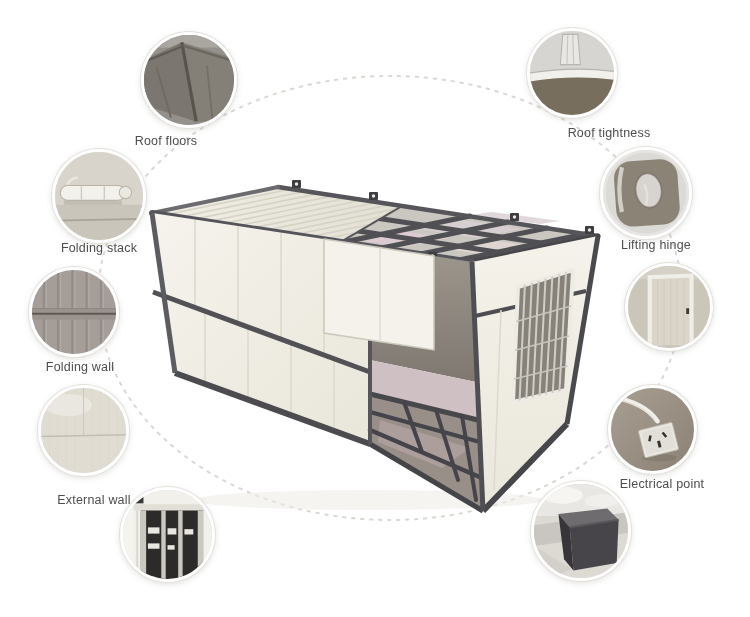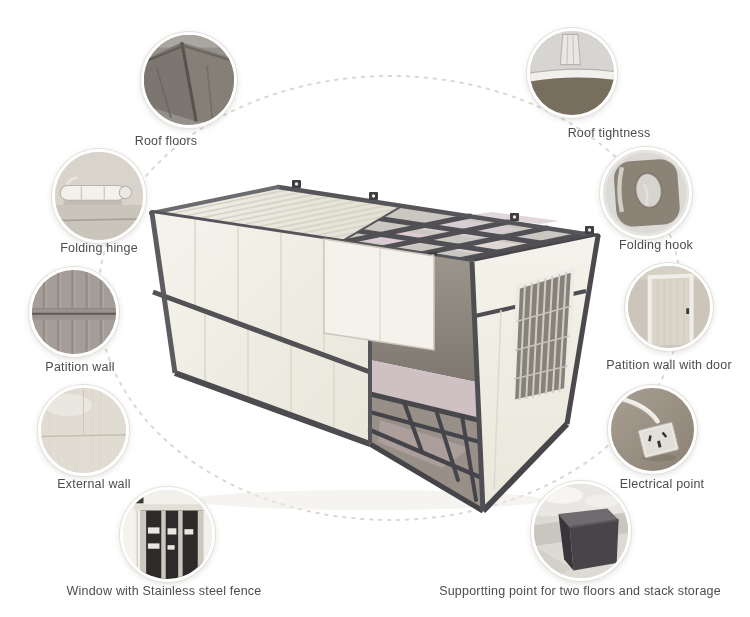--- a/index.html
+++ b/index.html
@@ -201,21 +201,21 @@
       <rect y="60" width="100" height="40" fill="#cac5ba"></rect>
       <line x1="0" y1="78" x2="100" y2="76" stroke="#a8a398" stroke-width="2"></line>
       <rect x="10" y="55" width="66" height="5" fill="#b3aea3" opacity="0.6"></rect>
       <rect x="6" y="38" width="74" height="17" rx="8.5" fill="#f3f1eb" stroke="#b8b4ab" stroke-width="1.2"></rect>
       <circle cx="80" cy="46" r="7" fill="#eae8e1" stroke="#b8b4ab" stroke-width="1.2"></circle>
       <line x1="30" y1="39" x2="30" y2="54" stroke="#ccc8bf" stroke-width="1.5"></line>
       <line x1="56" y1="39" x2="56" y2="54" stroke="#ccc8bf" stroke-width="1.5"></line>
       <path d="M14,37 q3,-7 12,-8" stroke="#e8e6df" fill="none" stroke-width="3"></path>
     </svg>
   </div>
-  <div class="label" style="left:99px;top:248px">Folding hinge</div>
+  <div class="label" style="left:99px;top:248px">Folding stack</div>
 
   <div class="callout" style="left:29px;top:267px;width:90px;height:90px">
     <svg viewBox="0 0 100 100">
       <rect width="100" height="100" fill="#a59d98"></rect>
       <g stroke="#948c87" stroke-width="2.5">
         <line x1="14" y1="0" x2="14" y2="100"></line>
           <line x1="31" y1="0" x2="31" y2="100"></line>
         <line x1="48" y1="0" x2="48" y2="100"></line>
           <line x1="65" y1="0" x2="65" y2="100"></line>
         <line x1="82" y1="0" x2="82" y2="100"></line>
@@ -225,41 +225,41 @@
           <line x1="34" y1="0" x2="34" y2="100"></line>
         <line x1="51" y1="0" x2="51" y2="100"></line>
           <line x1="68" y1="0" x2="68" y2="100"></line>
         <line x1="85" y1="0" x2="85" y2="100"></line>
       </g>
       <rect y="46" width="100" height="13" fill="#9a928d"></rect>
       <line x1="0" y1="46" x2="100" y2="46" stroke="#8a827d" stroke-width="1"></line>
       <line x1="0" y1="52" x2="100" y2="52" stroke="#5f5853" stroke-width="2.5"></line>
     </svg>
   </div>
-  <div class="label" style="left:80px;top:367px">Patition wall</div>
+  <div class="label" style="left:80px;top:367px">Folding wall</div>
 
   <div class="callout" style="left:38px;top:385px;width:91px;height:91px">
     <svg viewBox="0 0 100 100">
       <rect width="100" height="100" fill="#e0dcd2"></rect>
       <g stroke="#d8d4c9" stroke-width="1" opacity="0.7">
         <line x1="10" y1="0" x2="10" y2="100"></line>
           <line x1="20" y1="0" x2="20" y2="100"></line>
         <line x1="30" y1="0" x2="30" y2="100"></line>
           <line x1="40" y1="0" x2="40" y2="100"></line>
         <line x1="60" y1="0" x2="60" y2="100"></line>
           <line x1="70" y1="0" x2="70" y2="100"></line>
         <line x1="80" y1="0" x2="80" y2="100"></line>
           <line x1="90" y1="0" x2="90" y2="100"></line>
       </g>
       <ellipse cx="32" cy="20" rx="28" ry="13" fill="#eceae3" opacity="0.8"></ellipse>
       <line x1="0" y1="57" x2="100" y2="55" stroke="#c3beb2" stroke-width="1.6"></line>
       <line x1="50" y1="0" x2="50" y2="56" stroke="#cdc8bd" stroke-width="1.2"></line>
     </svg>
   </div>
-  <div class="label" style="left:94px;top:484px">External wall</div>
+  <div class="label" style="left:94px;top:500px">External wall</div>
 
   <div class="callout" style="left:119.5px;top:486.5px;width:95px;height:95px">
     <svg viewBox="0 0 100 100">
       <rect width="100" height="100" fill="#f2f0ea"></rect>
       <rect x="12" y="6" width="11" height="9" fill="#3a3835"></rect>
       <rect x="0" y="16" width="100" height="7" fill="#e2dfd7"></rect>
       <rect x="20" y="23" width="70" height="77" fill="#2d2b29"></rect>
       <g fill="#cbc8c0">
         <rect x="20" y="23" width="6" height="77"></rect>
         <rect x="43" y="23" width="5" height="77"></rect>
@@ -270,21 +270,20 @@
         <rect x="28" y="42" width="13" height="7"></rect>
         <rect x="50" y="43" width="10" height="7"></rect>
         <rect x="69" y="44" width="10" height="6"></rect>
         <rect x="28" y="60" width="13" height="6"></rect>
         <rect x="50" y="62" width="8" height="5"></rect>
       </g>
       <rect x="0" y="0" width="12" height="100" fill="#f5f3ed"></rect>
       <line x1="16" y1="23" x2="16" y2="100" stroke="#d8d5cd" stroke-width="2"></line>
     </svg>
   </div>
-  <div class="label" style="left:164px;top:591px">Window with Stainless steel fence</div>
 
   <div class="callout" style="left:527px;top:28px;width:90px;height:90px">
     <svg viewBox="0 0 100 100">
       <rect width="100" height="100" fill="#d7d5d1"></rect>
       <polygon points="39,4 57,4 60,40 36,40" fill="#e9e7e3" stroke="#b7b5b1" stroke-width="1.3"></polygon>
       <line x1="45" y1="5" x2="44" y2="39" stroke="#c8c6c2" stroke-width="1.4"></line>
       <line x1="51" y1="5" x2="52" y2="39" stroke="#c8c6c2" stroke-width="1.4"></line>
       <path d="M0,50 Q50,42 100,48 L100,58 Q50,52 0,60 Z" fill="#f2f0ec"></path>
       <path d="M0,50 Q50,42 100,48" stroke="#b5b3af" stroke-width="1.5" fill="none"></path>
       <path d="M0,60 Q50,52 100,58 L100,100 L0,100 Z" fill="#776e5e"></path>
@@ -296,41 +295,40 @@
     <svg viewBox="0 0 100 100">
       <rect width="100" height="100" fill="#e7e5e1"></rect>
       <circle cx="50" cy="50" r="47" fill="#dcdad6"></circle>
       <rect x="14" y="12" width="74" height="76" rx="20" fill="#8b8376" transform="rotate(-4 50 50)"></rect>
       <ellipse cx="53" cy="47" rx="15" ry="20" fill="#d7d4cf" transform="rotate(-8 53 47)"></ellipse>
       <ellipse cx="53" cy="47" rx="15" ry="20" fill="none" stroke="#6f675c" stroke-width="2" opacity="0.6" transform="rotate(-8 53 47)"></ellipse>
       <path d="M22,20 Q16,45 22,72" stroke="#f0eee9" stroke-width="5" fill="none" opacity="0.7"></path>
       <path d="M48,40 q6,13 2,24" stroke="#efede8" stroke-width="3" fill="none" opacity="0.5"></path>
     </svg>
   </div>
-  <div class="label" style="left:656px;top:245px">Folding hook</div>
+  <div class="label" style="left:656px;top:245px">Lifting hinge</div>
 
   <div class="callout" style="left:625px;top:263px;width:88px;height:88px">
     <svg viewBox="0 0 100 100">
       <rect width="100" height="100" fill="#ccc6ba"></rect>
       <rect width="100" height="16" fill="#d6d1c6"></rect>
       <g transform="skewY(-2)">
         <rect x="24" y="12" width="56" height="86" fill="#f0eee8"></rect>
         <rect x="29" y="17" width="46" height="81" fill="#dbd5c9"></rect>
         <g stroke="#d0cabe" stroke-width="1">
           <line x1="36" y1="18" x2="36" y2="98"></line>
             <line x1="44" y1="18" x2="44" y2="98"></line>
           <line x1="52" y1="18" x2="52" y2="98"></line>
             <line x1="60" y1="18" x2="60" y2="98"></line>
           <line x1="68" y1="18" x2="68" y2="98"></line>
         </g>
         <rect x="71" y="54" width="3.5" height="7" fill="#3c3a37"></rect>
       </g>
     </svg>
   </div>
-  <div class="label" style="left:669px;top:365px">Patition wall with door</div>
 
   <div class="callout" style="left:607.5px;top:384.5px;width:89px;height:89px">
     <svg viewBox="0 0 100 100">
       <defs>
         <linearGradient id="g9" x1="0" y1="0" x2="1" y2="1">
           <stop offset="0" stop-color="#a89f92"></stop>
             <stop offset="1" stop-color="#8b8275"></stop>
         </linearGradient>
       </defs>
       <rect width="100" height="100" fill="url(#g9)"></rect>
@@ -355,15 +353,14 @@
       <ellipse cx="30" cy="12" rx="22" ry="9" fill="#f6f5f2"></ellipse>
       <ellipse cx="72" cy="18" rx="18" ry="7" fill="#f2f1ed" opacity="0.8"></ellipse>
       <polygon points="0,44 100,30 100,52 0,66" fill="#c9c6c0"></polygon>
       <polygon points="26,32 78,26 90,38 38,46" fill="#6e6c6e"></polygon>
       <polygon points="38,46 90,38 88,84 42,92" fill="#47454a"></polygon>
       <polygon points="26,32 38,46 42,92 32,80" fill="#37353a"></polygon>
       <line x1="38" y1="46" x2="90" y2="38" stroke="#5a585c" stroke-width="2"></line>
       <polygon points="0,66 40,90 20,100 0,78" fill="#d3d0ca"></polygon>
     </svg>
   </div>
-  <div class="label" style="left:580px;top:591px">Supportting point for two floors and stack storage</div>
 
 </div>
 
 </body></html>

